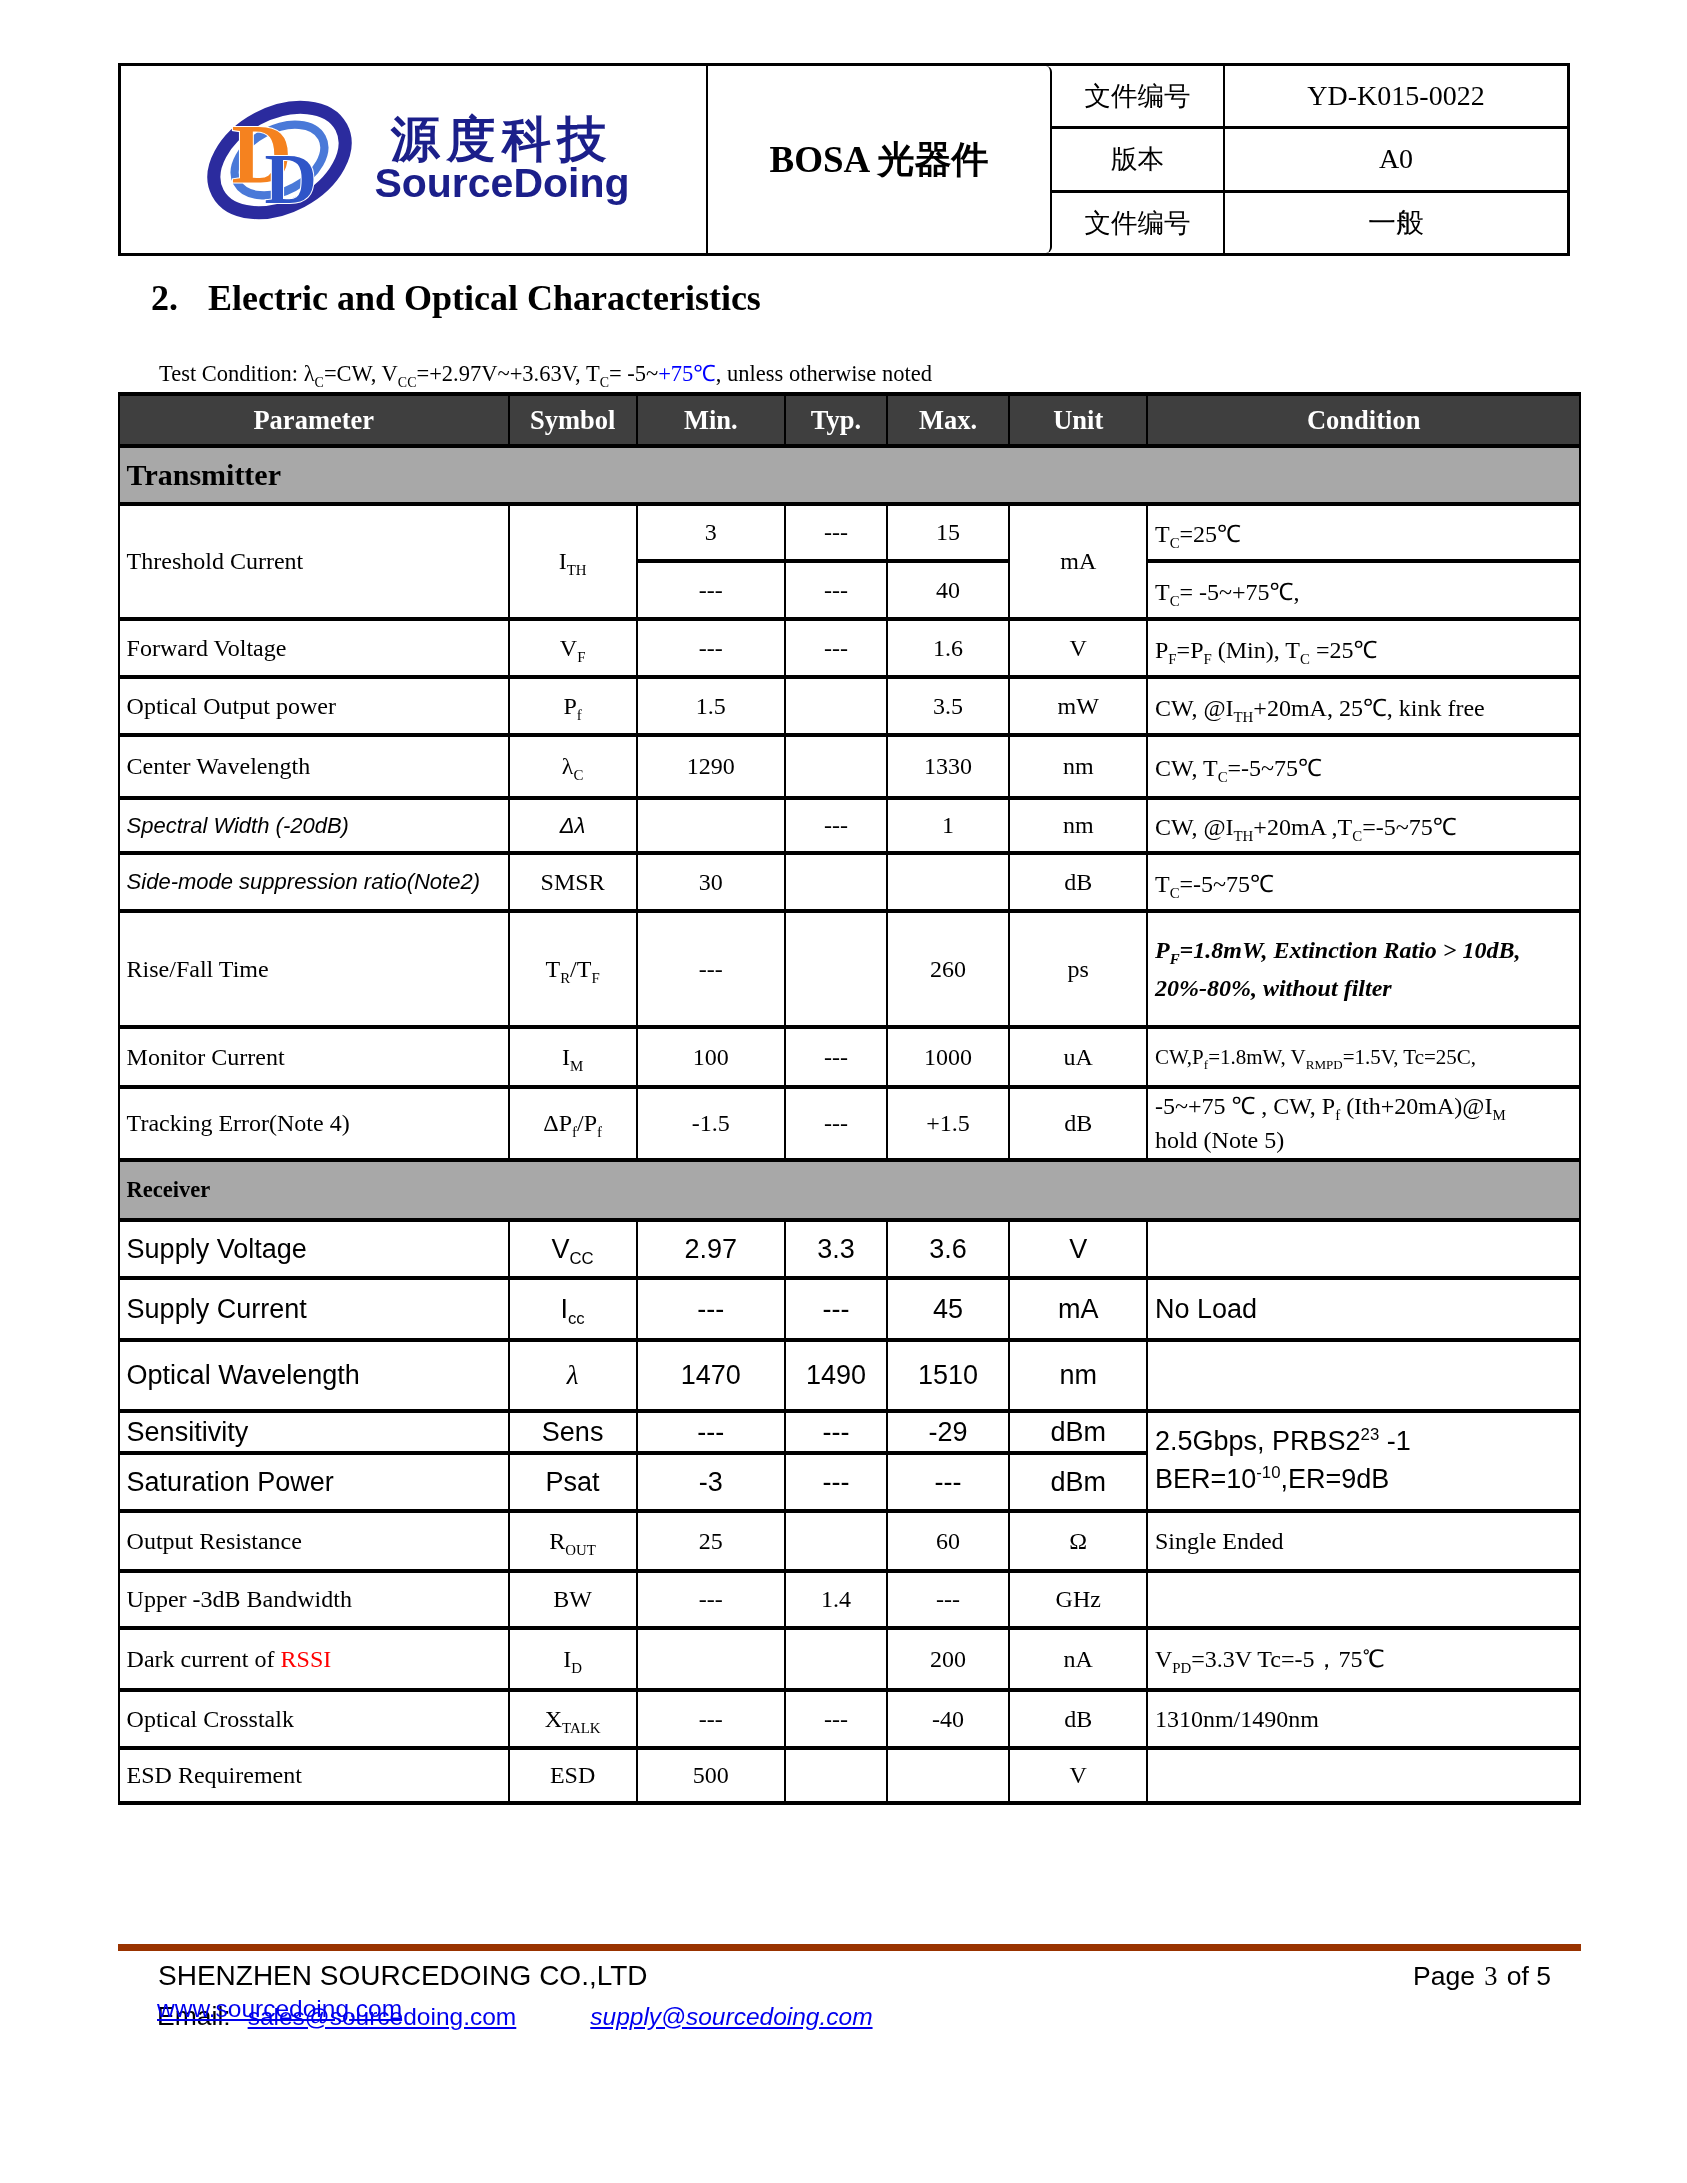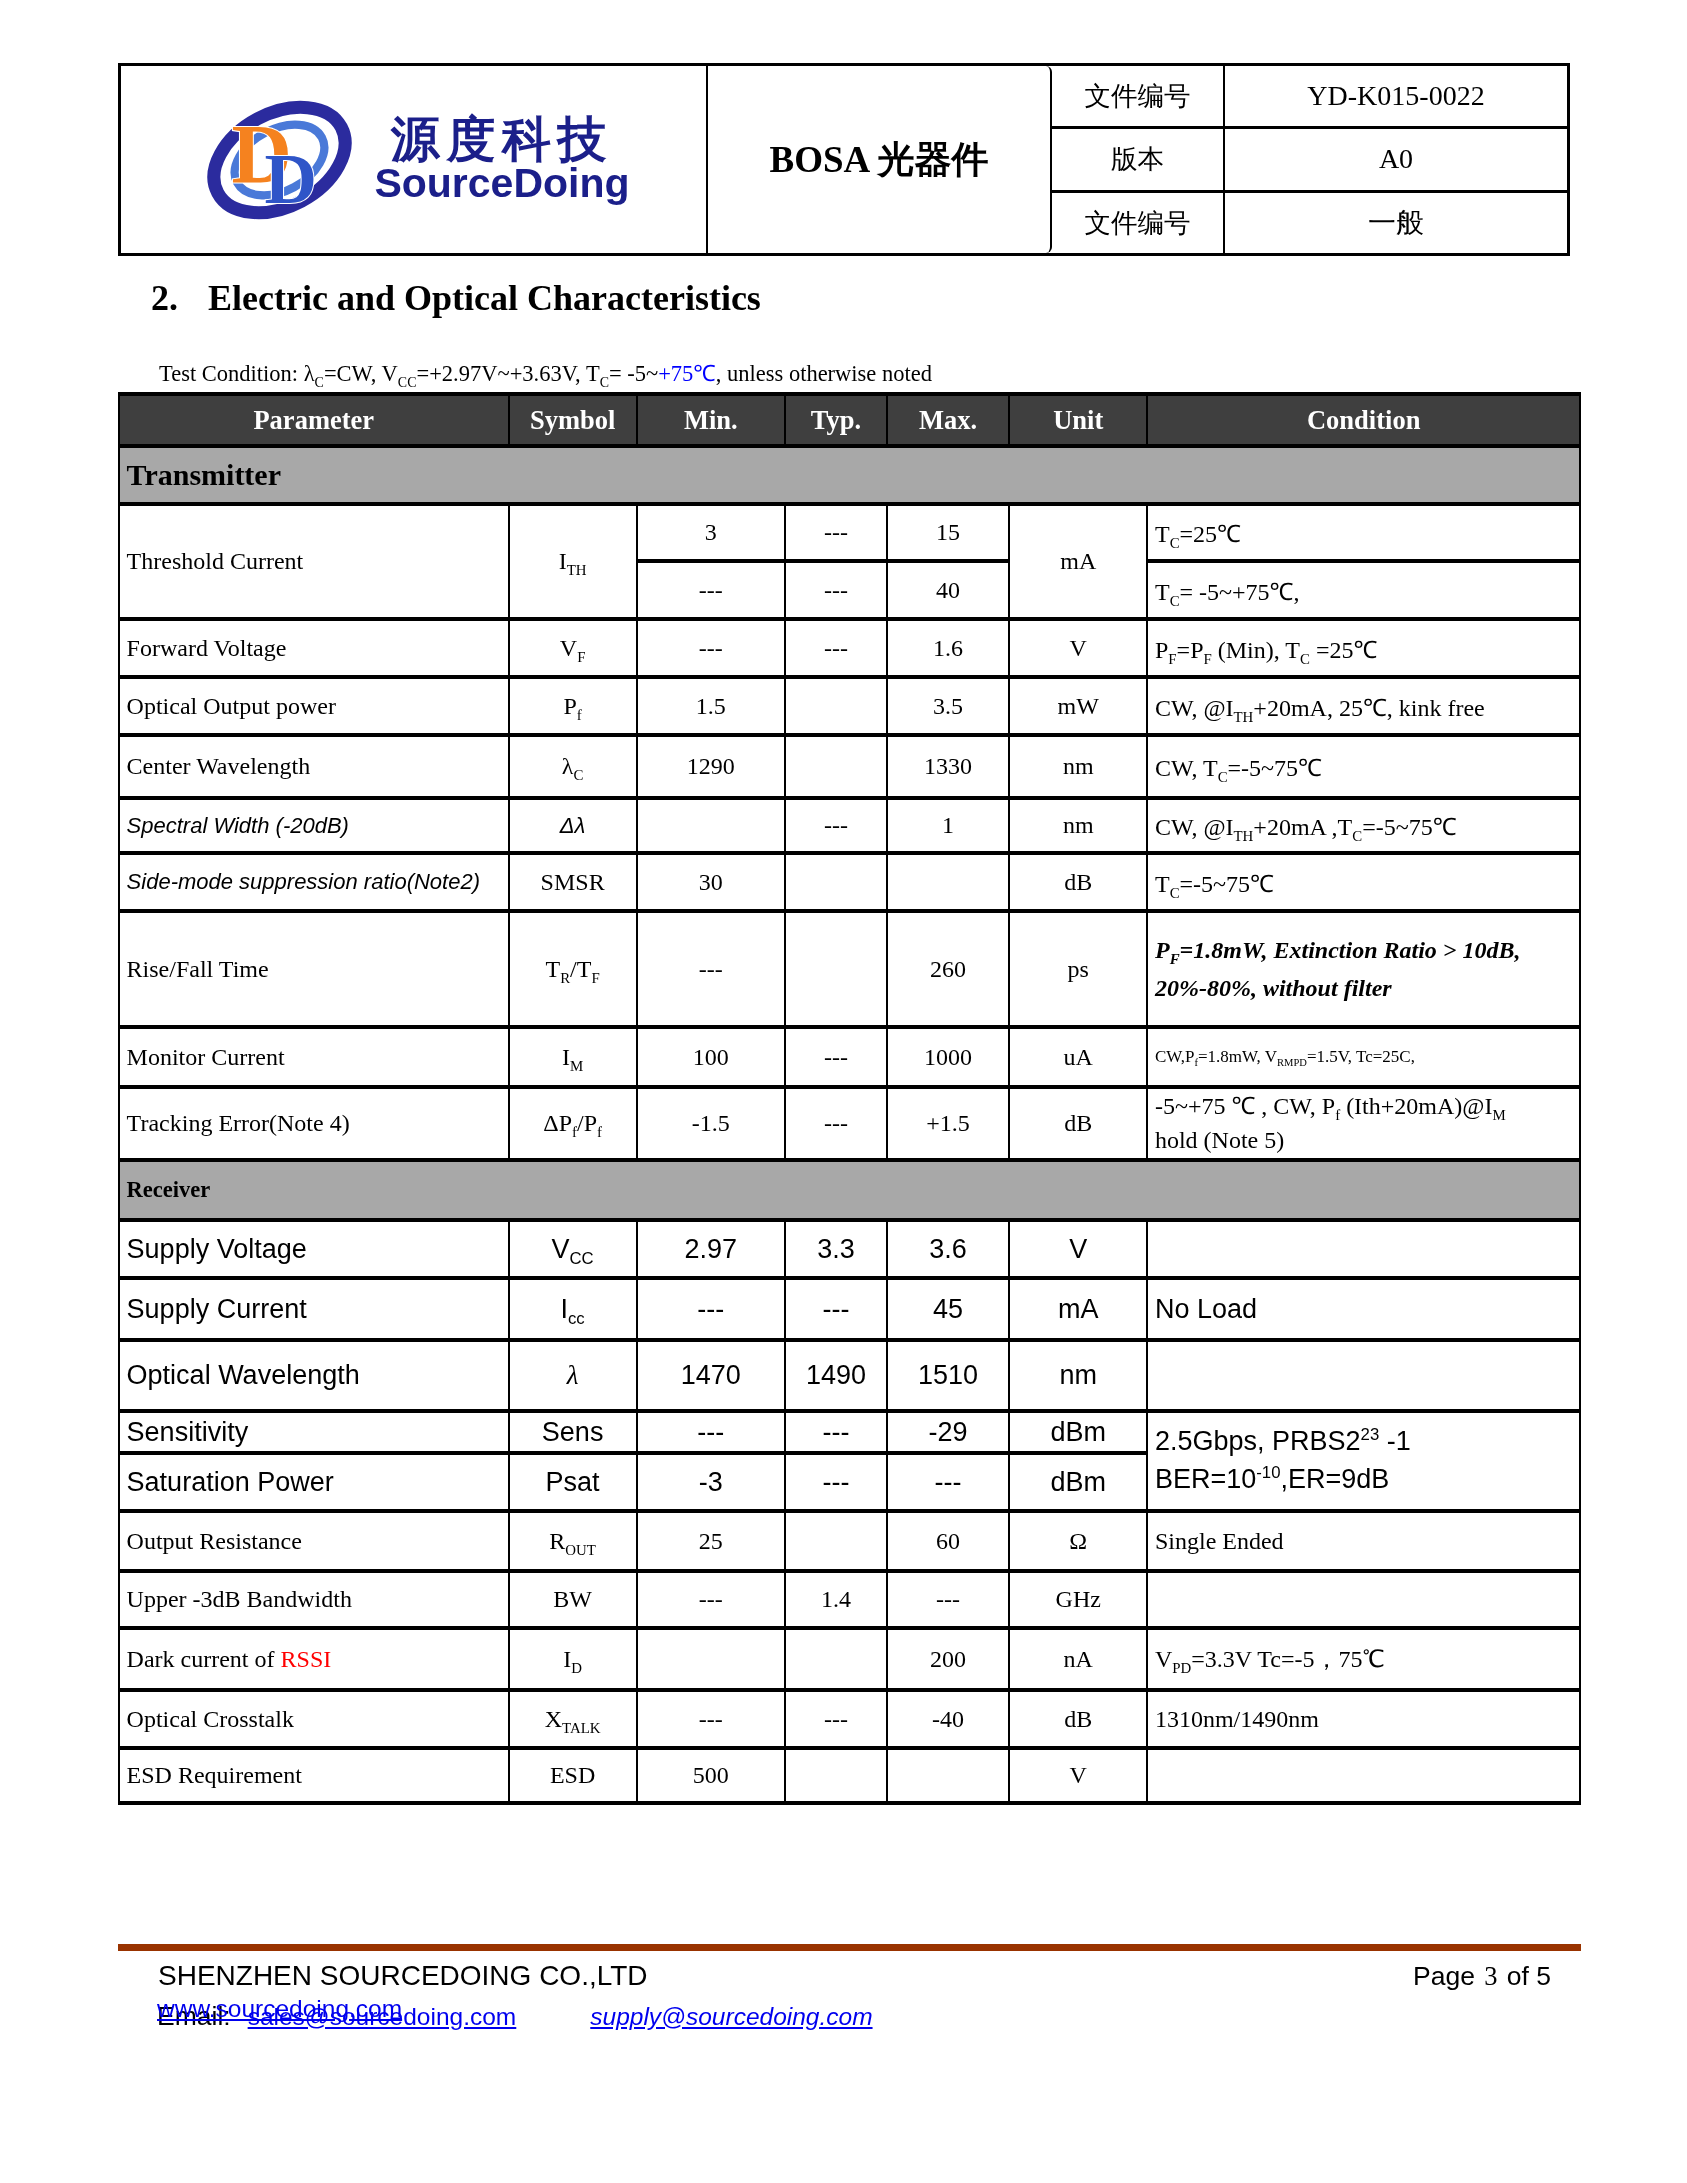--- a/index.html
+++ b/index.html
@@ -226,21 +226,21 @@
       <td class="cond bi">P<sub>F</sub>=1.8mW, Extinction Ratio &gt; 10dB,<br>20%-80%, without filter</td>
     </tr>
 
     <tr style="height:60px">
       <td class="p">Monitor Current</td>
       <td class="c">I<sub>M</sub></td>
       <td class="c">100</td>
       <td class="c">---</td>
       <td class="c">1000</td>
       <td class="c">uA</td>
-      <td class="cond" style="font-size:17px">CW,P<sub>f</sub>=1.8mW, V<sub>RMPD</sub>=1.5V, Tc=25C,</td>
+      <td class="cond" style="font-size:21px">CW,P<sub>f</sub>=1.8mW, V<sub>RMPD</sub>=1.5V, Tc=25C,</td>
     </tr>
 
     <tr style="height:73px">
       <td class="p">Tracking Error(Note 4)</td>
       <td class="c">ΔP<sub>f</sub>/P<sub>f</sub></td>
       <td class="c">-1.5</td>
       <td class="c">---</td>
       <td class="c">+1.5</td>
       <td class="c">dB</td>
       <td class="cond lh">-5~+75 ℃ , CW, P<sub>f</sub> (Ith+20mA)@I<sub>M</sub><br>hold (Note 5)</td>

